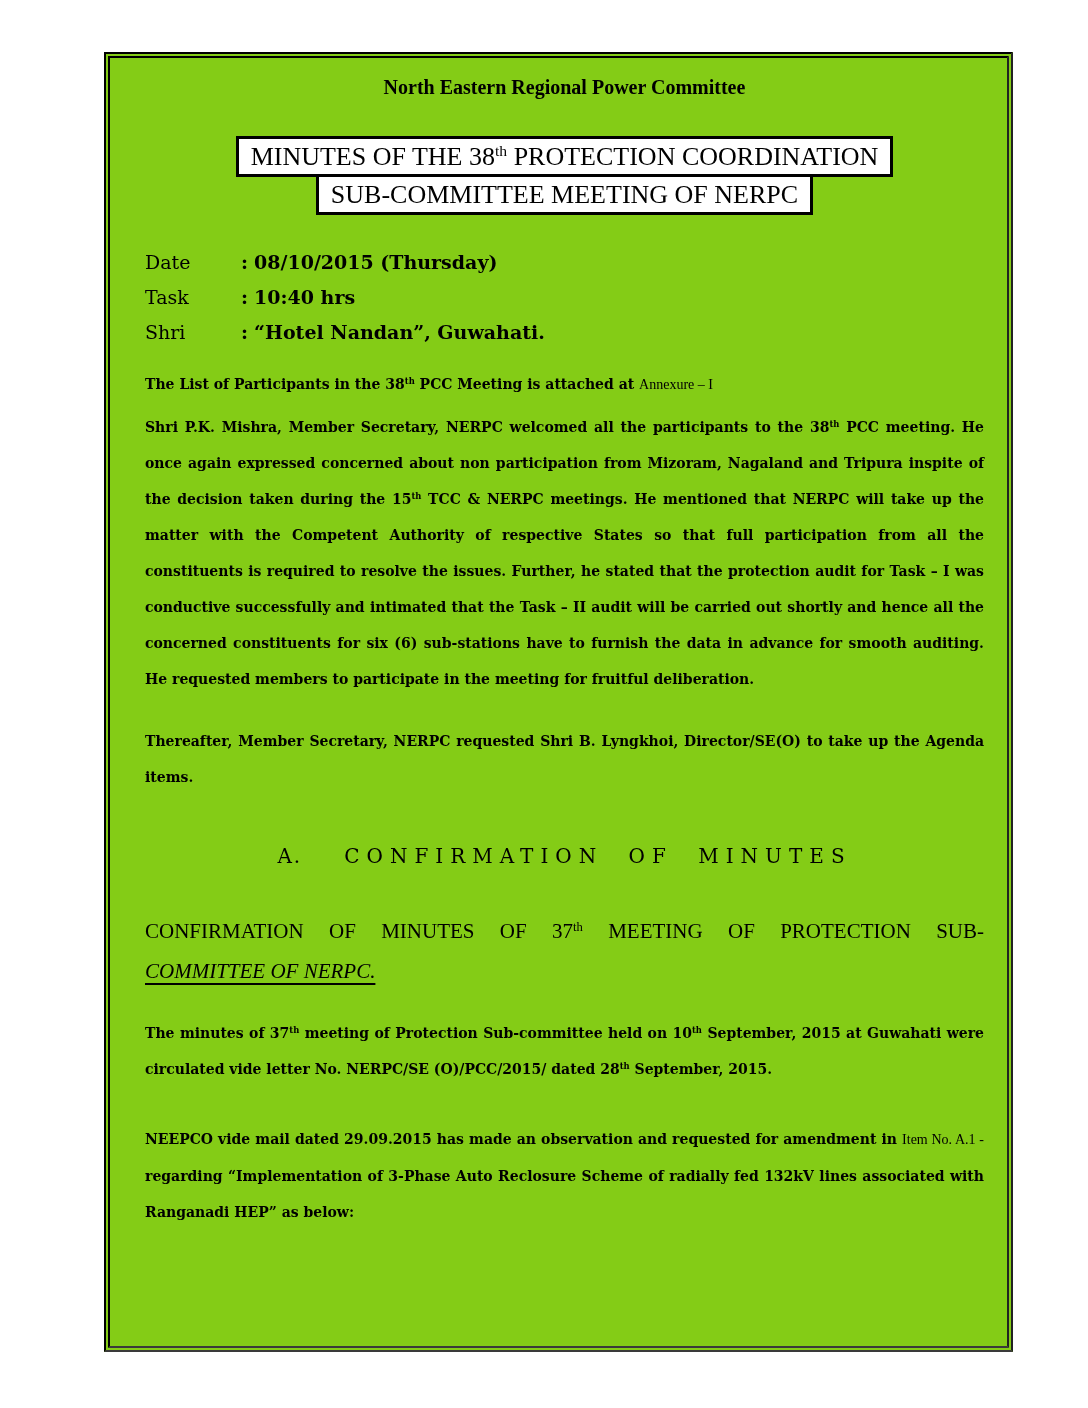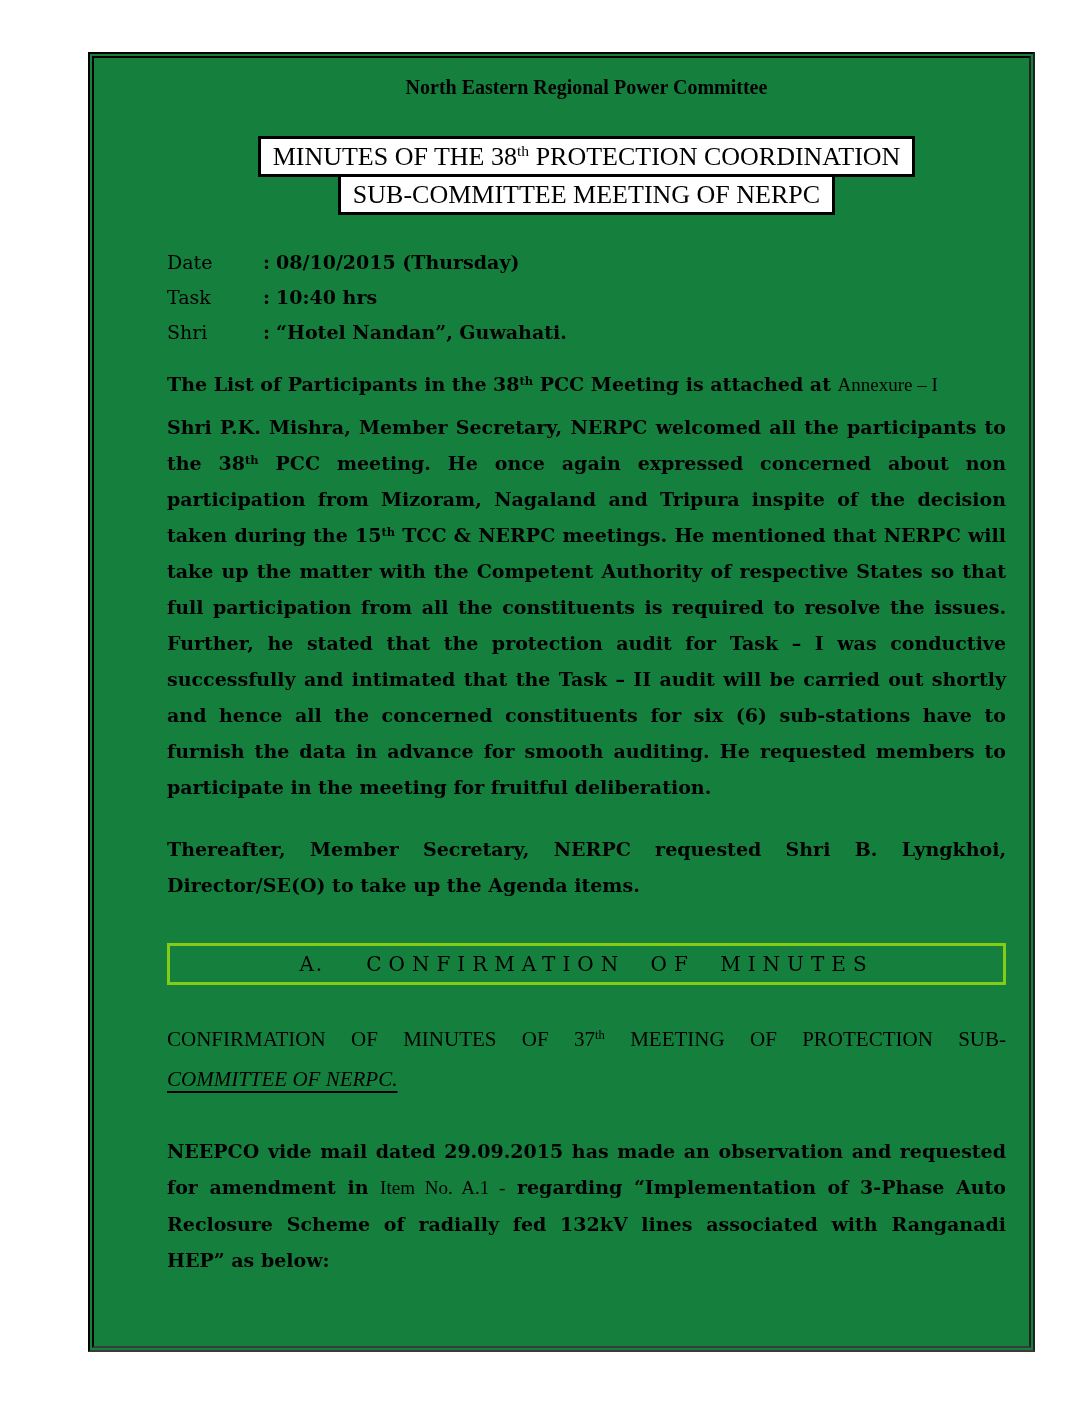--- a/index.html
+++ b/index.html
@@ -2,44 +2,44 @@
 <html><head>
 <meta charset="utf-8">
 <style>
   html,body{margin:0;padding:0;background:#fff;}
   body{
     width:1088px;height:1408px;position:relative;
     font-family:"DejaVu Serif", serif;color:#000;
     -webkit-font-smoothing:antialiased;
   }
   .page{
-    position:absolute;left:88px;top:52px;width:897px;height:1288px;
+    position:absolute;left:104px;top:52px;width:897px;height:1288px;
     border:6px double #000;border-bottom-color:#3a3a3a;border-right-color:#222;
-    background:#15803d;overflow:hidden;padding-left:38px;
+    background:#84cc16;overflow:hidden;
   }
   .content{padding:0 23px 0 35px;}
   .org-header{
     margin-top:16px;text-align:center;
     font-family:"Liberation Serif", serif;font-weight:700;font-size:20px;line-height:26px;
   }
   .title-wrap{margin-top:36px;text-align:center;}
   .title-line{display:block;}
   .title-box{
     display:inline-block;border:3px solid #000;padding:1px 12px;background:#fff;
     font-family:Liberation Serif, serif;font-weight:400;font-size:26px;line-height:33px;
     white-space:nowrap;position:relative;
   }
   .title-box.second{margin-top:-3px;}
   .meta{margin-top:30px;font-size:19px;}
   .meta-row{line-height:35px;}
   .meta-label{display:inline-block;width:96px;font-weight:400;}
   .meta-sep{font-weight:700;}
   .meta-value{font-weight:700;}
   .body-par{
-    font-weight:700;font-size:19px;line-height:36px;text-align:justify;
+    font-weight:700;font-size:14px;line-height:36px;text-align:justify;
   }
   .p-participants{margin-top:16px;}
   .p-welcome{margin-top:6px;}
   .p-thereafter{margin-top:26px;}
   .p-minutes{margin-top:24px;}
   .p-neepco{margin-top:34px;}
   .reg{
     font-family:"Liberation Serif", serif;font-weight:400;
   }
   sup{
@@ -101,17 +101,18 @@
 
     <div class="section-box">
       <span class="sec-label">A.</span><span class="sec-title">CONFIRMATION OF MINUTES</span>
     </div>
 
     <div class="section-heading">
       <div class="h-line1">CONFIRMATION OF MINUTES OF 37<sup>th</sup> MEETING OF PROTECTION SUB-</div>
       <div><span class="h-line2">COMMITTEE OF NERPC.</span></div>
     </div>
 
+    <div class="body-par p-minutes">The minutes of 37<sup>th</sup> meeting of Protection Sub-committee held on 10<sup>th</sup> September, 2015 at Guwahati were circulated vide letter No. NERPC/SE (O)/PCC/2015/ dated 28<sup>th</sup> September, 2015.</div>
 
     <div class="body-par p-neepco">NEEPCO vide mail dated 29.09.2015 has made an observation and requested for amendment in <span class="reg">Item No. A.1 -</span> regarding “Implementation of 3-Phase Auto Reclosure Scheme of radially fed 132kV lines associated with Ranganadi HEP” as below:</div>
 
   </div>
 </div>
 
 </body></html>

